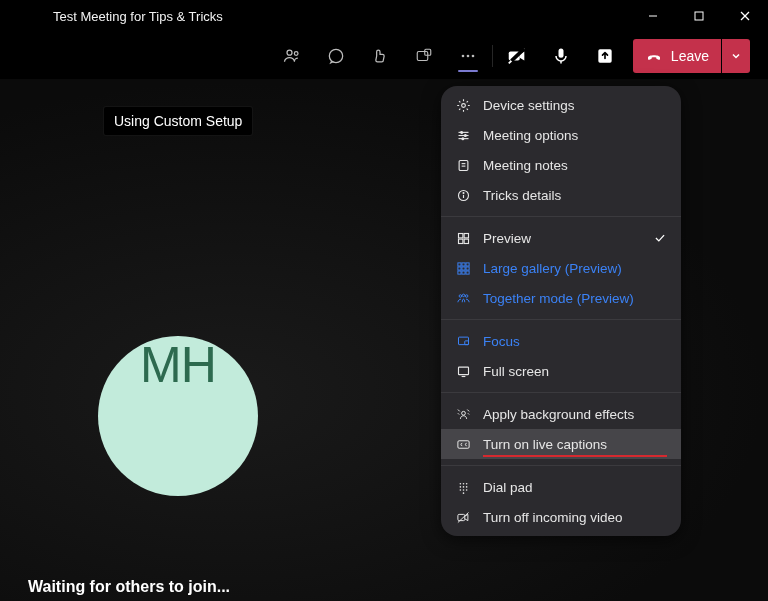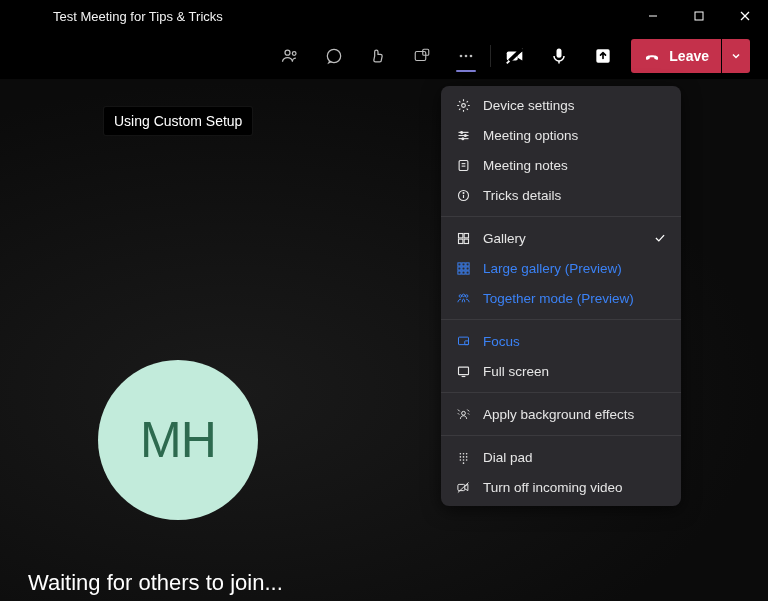--- a/index.html
+++ b/index.html
@@ -5,28 +5,28 @@
   * { box-sizing: border-box; margin: 0; padding: 0; }
   html, body { width: 768px; height: 601px; background: #000; font-family: "Segoe UI", Arial, sans-serif; color: #fff; overflow: hidden; }
   .titlebar { height: 32px; background: #000; display: flex; align-items: center; padding: 0 14px; position: relative; }
   .title { font-size: 13px; color: #f2f2f2; margin-left: 39px; }
   .winctrls { position: absolute; right: 0; top: 0; display: flex; }
   .winbtn { width: 46px; height: 32px; display: flex; align-items: center; justify-content: center; color: #fff; font-size: 10px; }
   .toolbar { height: 48px; background: #000; display: flex; align-items: center; justify-content: flex-end; padding-right: 18px; border-bottom: 1px solid rgba(255,255,255,0.04); }
   .tbicon { width: 44px; height: 48px; display: flex; align-items: center; justify-content: center; color: #bdbdbd; position: relative; }
   .sep { width: 1px; height: 22px; background: rgba(255,255,255,0.15); margin: 0 2px; }
   .leave-wrap { display: flex; height: 34px; margin-left: 6px; }
-  .leave-btn { background: #c4314b; color: #fff; display: flex; align-items: center; padding: 0 12px; border-radius: 3px 0 0 3px; font-size: 14px; gap: 8px; font-weight: 700; }
+  .leave-btn { background: #c4314b; color: #fff; display: flex; align-items: center; padding: 0 12px; border-radius: 3px 0 0 3px; font-size: 14px; gap: 8px; font-weight: 400; }
   .leave-caret { background: #c4314b; width: 28px; display: flex; align-items: center; justify-content: center; border-radius: 0 3px 3px 0; margin-left: 1px; }
   .main { position: relative; width: 100%; height: calc(100% - 80px); background: radial-gradient(ellipse at 30% 60%, #1a1a1a 0%, #0b0b0b 70%); }
   .tip { position: absolute; left: 103px; top: 26px; background: #000; color: #fff; font-size: 14px; padding: 6px 10px; border-radius: 3px; border: 1px solid rgba(255,255,255,0.08); }
-  .avatar-wrap { position: absolute; left: 98px; top: 280px; width: 160px; height: 160px; border-radius: 50%; background: #c2ebdb; display: flex; align-items: center; justify-content: center; }
+  .avatar-wrap { position: absolute; left: 98px; top: 256px; width: 160px; height: 160px; border-radius: 50%; background: #c2ebdb; display: flex; justify-content: center; }
   .avatar-txt { color: #2d6a4f; font-size: 50px; font-weight: 400; letter-spacing: -1px; }
-  .waiting { position: absolute; left: 28px; bottom: 5px; font-size: 22px; font-weight: 400; color: #fff; }
-  .menu { position: absolute; left: 441px; top: 6px; width: 240px; background: #2b2a2e; border-radius: 8px; box-shadow: 0 4px 18px rgba(0,0,0,0.6); padding: 4px 0; }
+  .waiting { position: absolute; left: 28px; bottom: 5px; font-size: 16px; font-weight: 700; color: #fff; }
+  .menu { position: absolute; left: 441px; top: 6px; width: 240px; background: #2b2a2e; border-radius: 16px; box-shadow: 0 4px 18px rgba(0,0,0,0.6); padding: 4px 0; }
   .mitem { display: flex; align-items: center; height: 30px; padding: 0 14px; font-size: 13.5px; color: #e6e6e6; cursor: pointer; gap: 12px; position: relative; }
   .mitem.disabled { color: #3b82f6; cursor: default; }
   .mitem.hl { background: #464549; }
   .msep { height: 1px; background: rgba(255,255,255,0.08); margin: 6px 0; }
   .micon { width: 16px; height: 16px; flex-shrink: 0; display: flex; align-items: center; justify-content: center; color: inherit; }
   .check { position: absolute; right: 14px; top: 8px; color: #fff; }
   .underline { position: absolute; left: 42px; right: 14px; bottom: 2px; height: 2px; background: #d6292f; }
   .more-under { position: absolute; left: 12px; right: 12px; bottom: 8px; height: 2px; background: #7b7bd1; border-radius: 1px; }
   svg { display: block; }
 </style>
@@ -183,21 +183,21 @@
     <div class="msep"></div>
     <div class="mitem">
       <span class="micon">
           <svg width="15" height="15" viewBox="0 0 24 24" fill="none" stroke="currentColor" stroke-width="1.8">
             <rect x="4" y="4" width="7" height="7"></rect>
             <rect x="13" y="4" width="7" height="7"></rect>
             <rect x="4" y="13" width="7" height="7"></rect>
             <rect x="13" y="13" width="7" height="7"></rect>
           </svg>
         </span>
-      <span>Gallery</span>
+      <span>Preview</span>
       <span class="check">
           <svg width="14" height="14" viewBox="0 0 24 24" fill="none" stroke="#fff" stroke-width="2.2">
             <path d="M5 12 L10 17 L19 7"></path>
           </svg>
         </span>
     </div>
     <div class="mitem disabled">
       <span class="micon">
           <svg width="15" height="15" viewBox="0 0 24 24" fill="none" stroke="currentColor" stroke-width="1.5">
             <rect x="3" y="3" width="5" height="5"></rect>
@@ -249,20 +249,30 @@
           <svg width="15" height="15" viewBox="0 0 24 24" fill="none" stroke="currentColor" stroke-width="1.6">
             <circle cx="12" cy="10" r="3"></circle>
             <path d="M7 19c0-3 2.5-5 5-5s5 2 5 5"></path>
             <line x1="3" y1="4" x2="6" y2="7"></line>
             <line x1="3" y1="10" x2="5" y2="12"></line>
             <line x1="18" y1="4" x2="21" y2="7"></line>
             <line x1="19" y1="10" x2="21" y2="12"></line>
           </svg>
         </span>
       <span>Apply background effects</span>
+    </div>
+    <div class="mitem hl">
+      <span class="micon">
+          <svg width="15" height="15" viewBox="0 0 24 24" fill="none" stroke="currentColor" stroke-width="1.6">
+            <rect x="3" y="6" width="18" height="12" rx="2"></rect>
+            <path d="M10 10a2 2 0 1 0 0 4M17 10a2 2 0 1 0 0 4"></path>
+          </svg>
+        </span>
+      <span>Turn on live captions</span>
+      <div class="underline"></div>
     </div>
     <div class="msep"></div>
     <div class="mitem">
       <span class="micon">
           <svg width="15" height="15" viewBox="0 0 24 24" fill="currentColor">
             <circle cx="7" cy="6" r="1.3"></circle>
             <circle cx="12" cy="6" r="1.3"></circle>
             <circle cx="17" cy="6" r="1.3"></circle>
             <circle cx="7" cy="11" r="1.3"></circle>
             <circle cx="12" cy="11" r="1.3"></circle>

